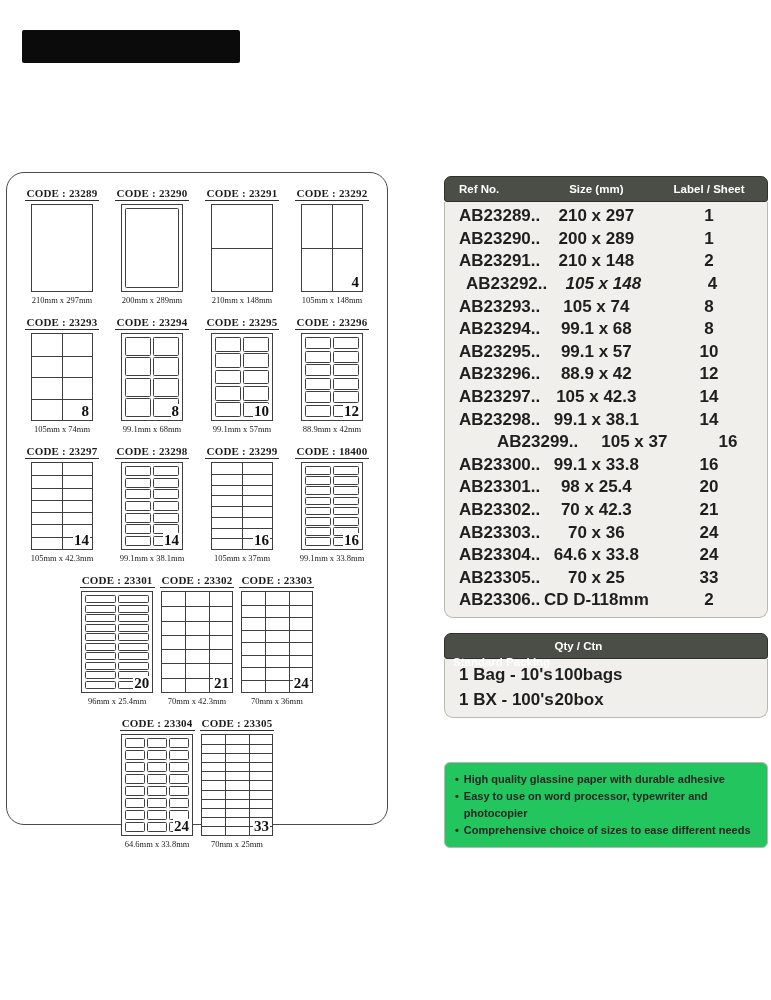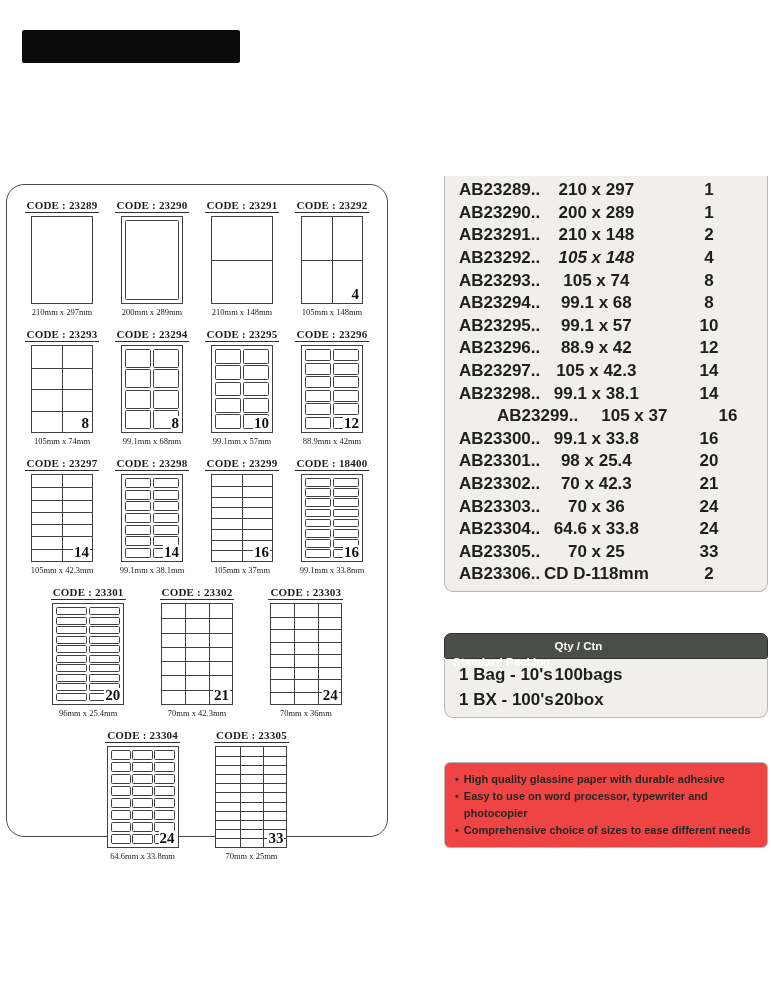--- a/index.html
+++ b/index.html
@@ -4,25 +4,25 @@
 <style>
   * { margin:0; padding:0; box-sizing:border-box; }
   html,body { width:771px; height:1000px; background:#ffffff; position:relative;
               font-family:"Liberation Sans", sans-serif; overflow:hidden; }
 
   
   .black-bar { position:absolute; left:22px; top:30px; width:218px; height:33px;
                background:#0b0b0b; border-radius:2px; }
 
   
-  .panel { position:absolute; left:6px; top:184px; width:382px; height:653px;
+  .panel { position:absolute; left:6px; top:172px; width:382px; height:653px;
            border:1.5px solid #4a4a4a; border-radius:18px; padding-top:14px; }
   .drow { display:flex; padding:0 10px; margin-bottom:11px; }
   .drow.four > .diagram { flex:1; }
-  .drow.three { justify-content:center; gap:34px; }
+  .drow.three { justify-content:center; gap:5px; }
   .drow.r3 { margin-top:7px; }
   .diagram { display:flex; flex-direction:column; align-items:center; }
   .code { font:700 11px "Liberation Serif", serif; color:#1c1c1c; letter-spacing:.2px;
           border-bottom:1px solid #2e2e2e; padding:0 2px 1px; margin-bottom:3px; white-space:nowrap; }
   .sheet { position:relative; border:1.2px solid #3f3f3f; background:#fff; display:grid; }
   .r0 .sheet, .r1 .sheet, .r2 .sheet { width:62px; height:88px; }
   .r3 .sheet, .r4 .sheet { width:72px; height:102px; }
   .sheet.cd { width:80px; height:104px; display:block; }
   .sheet.inset { padding:3px; gap:1.5px; }
   .sheet.inset .cell { border:1px solid #3f3f3f; border-radius:1.5px; }
@@ -51,21 +51,21 @@
   .c-count{ flex:1; text-align:center; }
   .size-table { top:176px; }
   .packing-table { top:633px; }
   .packing-table .trow { height:25px; }
   .p-left { width:34%; padding-left:14px; }
   .p-right { flex:1; text-align:left; }
   .packing-table .thead .p-left { padding-left:8px;margin-top:32px; }
 
   
   .features { position:absolute; left:444px; top:762px; width:324px;
-              background:#ef4444; border:1px solid #b9b7b1; border-radius:6px;
+              background:#22c55e; border:1px solid #b9b7b1; border-radius:6px;
               padding:8px 10px; }
   .feature { font-size:11px; font-weight:700; color:#262626; line-height:1.55; display:flex; }
   .feature::before { content:"•"; margin-right:5px; }
 </style>
 </head>
 <body>
 
 <div class="black-bar"></div>
 
 <div class="panel" id="panel">
@@ -419,38 +419,43 @@
           <div class="cell bl bt"></div>
           <div class="cell bl bt"></div>
           <div class="count">33</div>
         </div>
         <div class="dims">70mm x 25mm</div>
       </div>
     </div>
   </div>
 
 <div class="rtable size-table">
+  <div class="thead">
+    <span class="c-ref">Ref No.</span>
+    <span class="c-size">Size (mm)</span>
+    <span class="c-count">Label / Sheet</span>
+  </div>
   <div class="tbody" id="size-body">
       <div class="trow">
         <div class="c-ref" style="display: block;">AB23289..</div>
         <div class="c-size" style="display: block;">210 x 297</div>
         <div class="c-count" style="display: block;">1</div>
       </div>
       <div class="trow">
         <div class="c-ref" style="display: block;">AB23290..</div>
         <div class="c-size" style="display: block;">200 x 289</div>
         <div class="c-count" style="display: block;">1</div>
       </div>
       <div class="trow">
         <div class="c-ref" style="display: block;">AB23291..</div>
         <div class="c-size" style="display: block;">210 x 148</div>
         <div class="c-count" style="display: block;">2</div>
       </div>
       <div class="trow">
-        <div class="c-ref" style="display: block;">AB23292..</div>
+        <div class="c-ref" style="display: block; margin-left: 7px;">AB23292..</div>
         <div class="c-size" style="display: block; font-style: italic;">105 x 148</div>
         <div class="c-count" style="display: block;">4</div>
       </div>
       <div class="trow">
         <div class="c-ref" style="display: block;">AB23293..</div>
         <div class="c-size" style="display: block;">105 x 74</div>
         <div class="c-count" style="display: block;">8</div>
       </div>
       <div class="trow">
         <div class="c-ref" style="display: block;">AB23294..</div>

